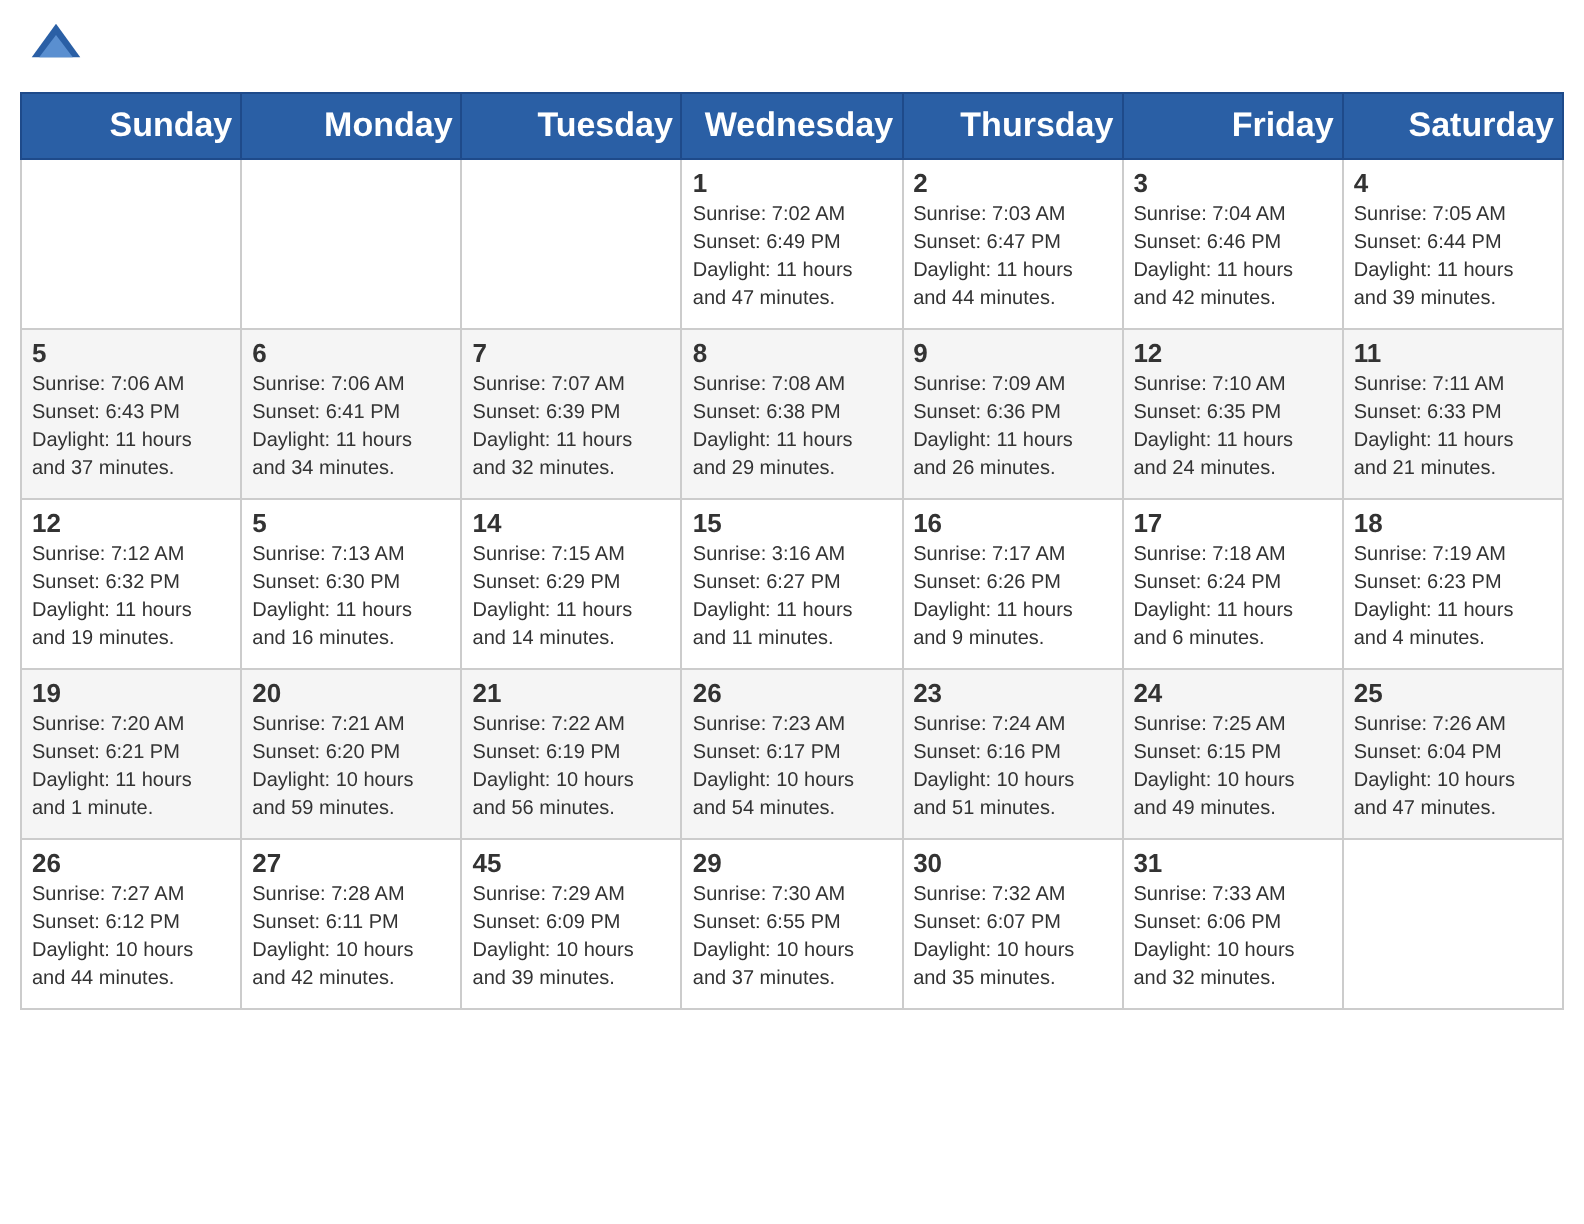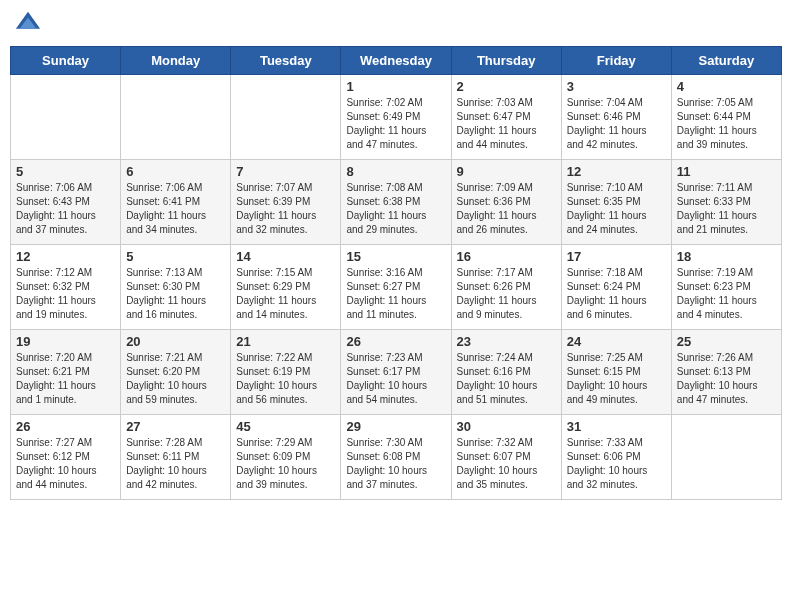--- a/index.html
+++ b/index.html
@@ -55,24 +55,24 @@
       color: #555;
     }
     .calendar {
       width: 100%;
       border-collapse: collapse;
       border: 1px solid #ccc;
     }
     .calendar th {
       background-color: #2a5fa5;
       color: #fff;
-      font-size: 13px;
+      font-size: 17px;
       font-weight: bold;
       padding: 6px 4px;
-      text-align: center;
+      text-align: right;
       border: 1px solid #1e4a8a;
     }
     .calendar td {
       width: 14.28%;
       vertical-align: top;
       padding: 4px 5px;
       border: 1px solid #ccc;
       font-size: 10.5px;
       color: #333;
       background: #fff;
@@ -280,21 +280,21 @@
         </td>
         <td>
           <span class="day-number">24</span>
           <div class="day-info">Sunrise: 7:25 AM
 Sunset: 6:15 PM
 Daylight: 10 hours and 49 minutes.</div>
         </td>
         <td>
           <span class="day-number">25</span>
           <div class="day-info">Sunrise: 7:26 AM
-Sunset: 6:13 PM
+Sunset: 6:04 PM
 Daylight: 10 hours and 47 minutes.</div>
         </td>
       </tr>
       <tr>
         <td>
           <span class="day-number">26</span>
           <div class="day-info">Sunrise: 7:27 AM
 Sunset: 6:12 PM
 Daylight: 10 hours and 44 minutes.</div>
         </td>
@@ -306,21 +306,21 @@
         </td>
         <td>
           <span class="day-number">45</span>
           <div class="day-info">Sunrise: 7:29 AM
 Sunset: 6:09 PM
 Daylight: 10 hours and 39 minutes.</div>
         </td>
         <td>
           <span class="day-number">29</span>
           <div class="day-info">Sunrise: 7:30 AM
-Sunset: 6:08 PM
+Sunset: 6:55 PM
 Daylight: 10 hours and 37 minutes.</div>
         </td>
         <td>
           <span class="day-number">30</span>
           <div class="day-info">Sunrise: 7:32 AM
 Sunset: 6:07 PM
 Daylight: 10 hours and 35 minutes.</div>
         </td>
         <td>
           <span class="day-number">31</span>

